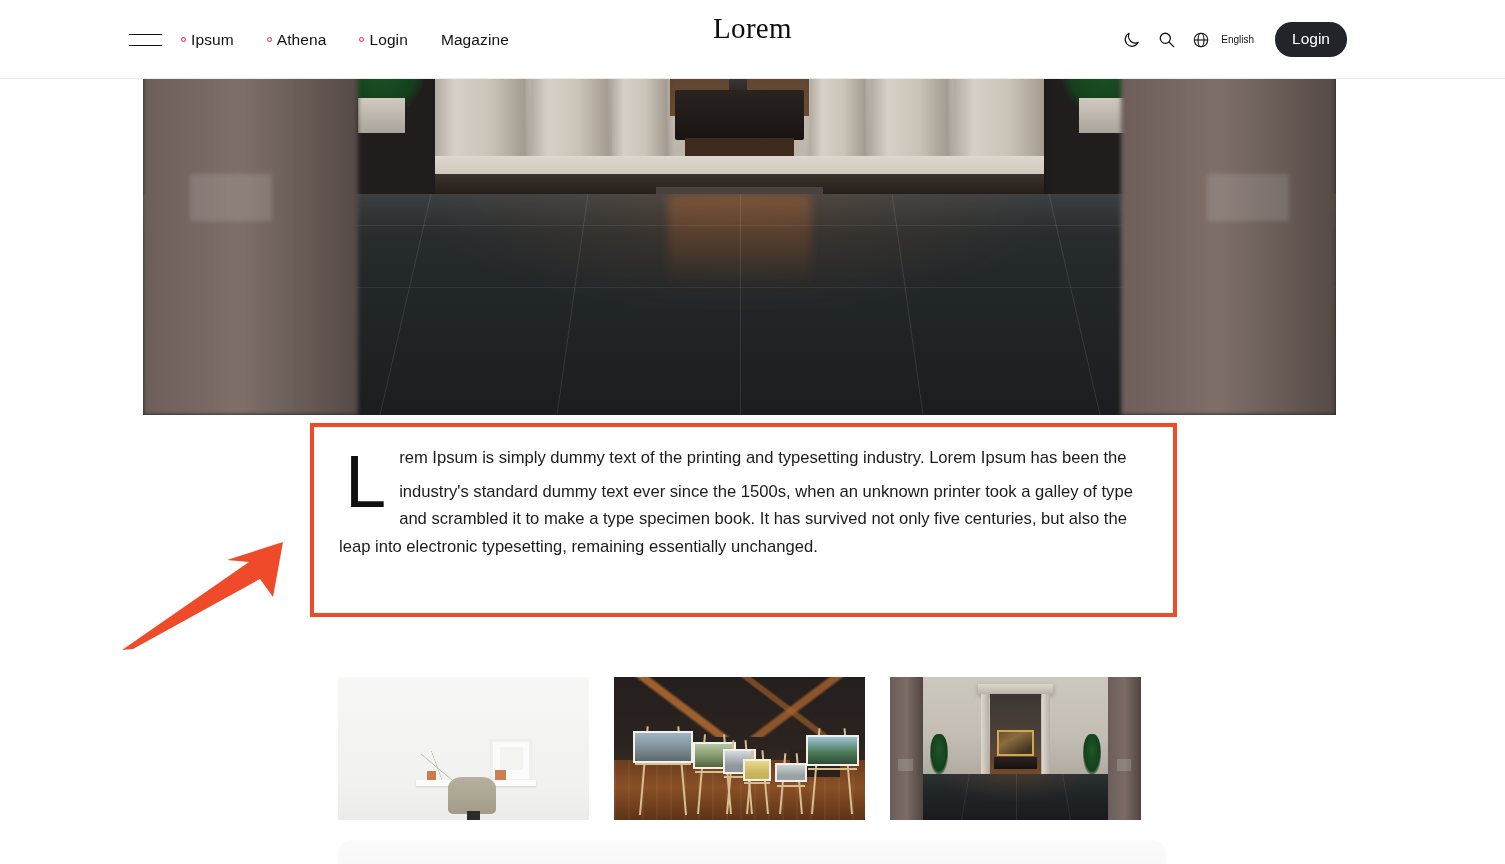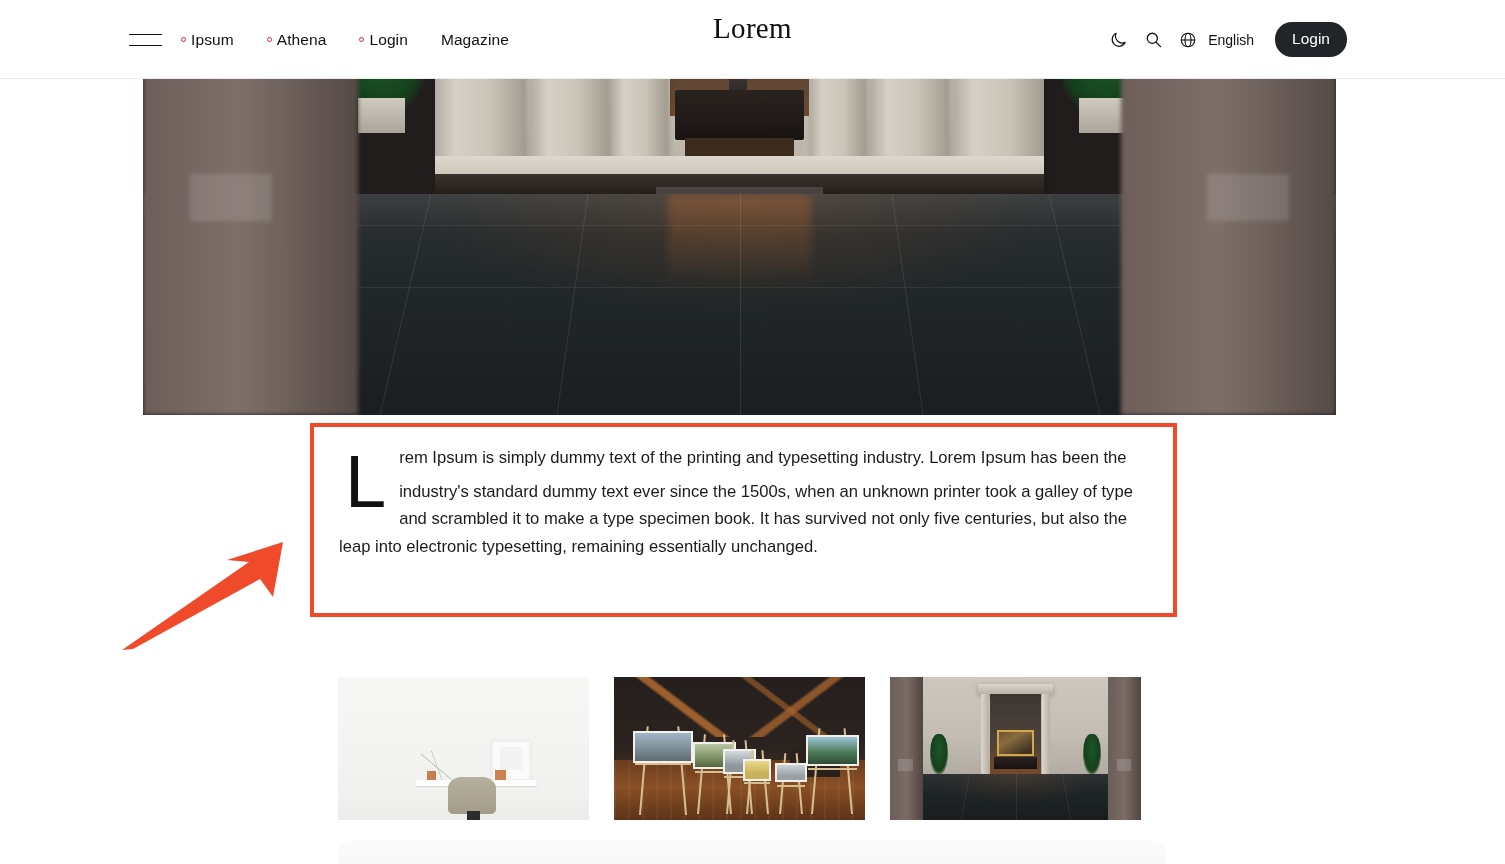--- a/index.html
+++ b/index.html
@@ -124,21 +124,21 @@
   .search-btn { margin-right: 9px; }
 
   .lang {
     display: flex;
     align-items: center;
     gap: 7px;
     cursor: pointer;
     margin-right: 21px;
   }
   .lang-label {
-    font-size: 14px;
+    font-size: 10px;
     color: #111111;
   }
 
   .login-btn {
     background: #212529;
     color: #ffffff;
     font-size: 15.5px;
     padding: 8px 17px 9px;
     border-radius: 17px;
     border: none;

